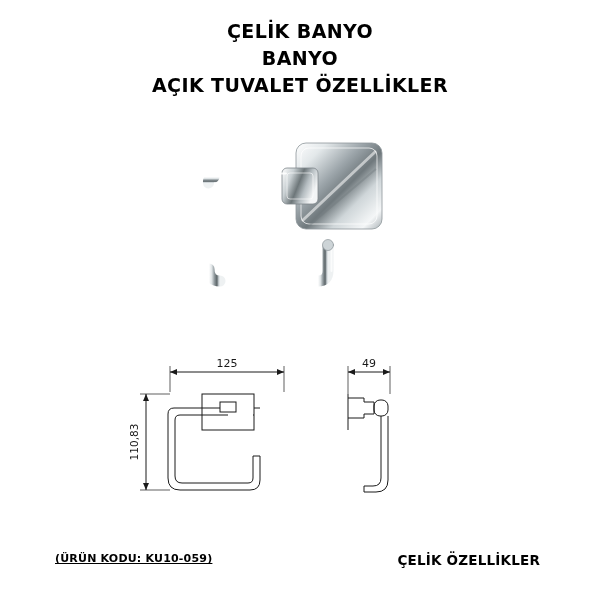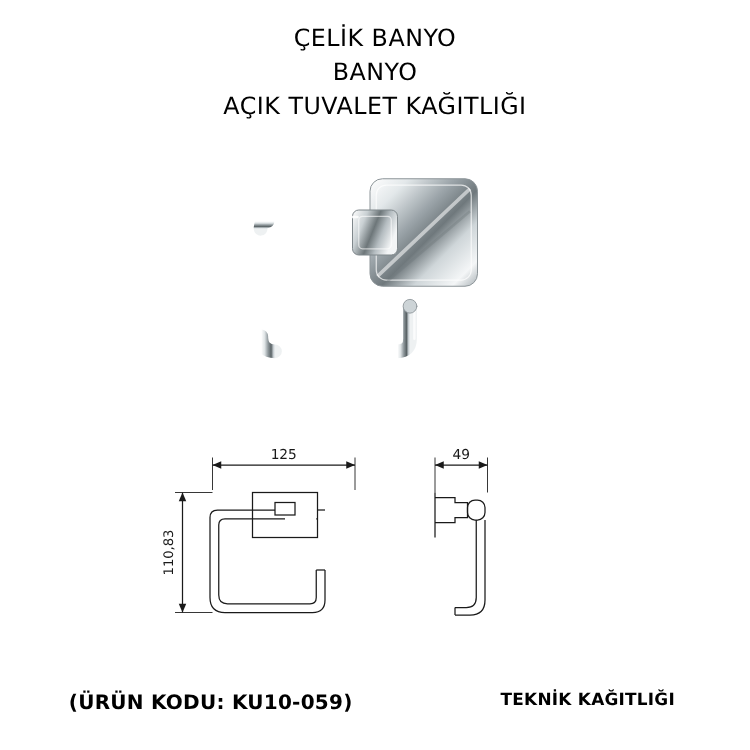--- a/index.html
+++ b/index.html
@@ -22,21 +22,21 @@
   }
   .title-block {
     position: absolute;
     top: 18px;
     left: 0;
     width: 600px;
     text-align: center;
   }
   .title-line {
     font-size: 19px;
-    font-weight: normal;
+    font-weight: bold;
     letter-spacing: 0.4px;
     line-height: 27px;
     color: #000;
   }
   .product-photo {
     position: absolute;
     top: 125px;
     left: 170px;
     width: 260px;
     height: 215px;
@@ -52,42 +52,43 @@
     position: absolute;
     bottom: 28px;
     left: 0;
     width: 600px;
     height: 20px;
   }
   .footer-left {
     position: absolute;
     left: 55px;
     top: 0;
-    font-size: 16px;
+    font-size: 11px;
     font-weight: bold;
     letter-spacing: 0.2px;
+    text-decoration: underline;
   }
   .footer-right {
     position: absolute;
     right: 60px;
     top: 0;
     font-size: 13.5px;
     font-weight: bold;
     letter-spacing: 0.2px;
   }
 </style>
 </head>
 <body>
 
 <div class="page">
 
   <div class="title-block">
     <div class="title-line">ÇELİK BANYO</div>
     <div class="title-line">BANYO</div>
-    <div class="title-line">AÇIK TUVALET KAĞITLIĞI</div>
+    <div class="title-line">AÇIK TUVALET ÖZELLİKLER</div>
   </div>
 
   <div class="product-photo">
     <svg width="260" height="215" viewBox="0 0 260 215" xmlns="http://www.w3.org/2000/svg">
       <defs>
         <linearGradient id="plateGrad" x1="0" y1="0" x2="1" y2="1">
           <stop offset="0%" stop-color="#ffffff"></stop>
           <stop offset="18%" stop-color="#e3e8ea"></stop>
           <stop offset="40%" stop-color="#9aa3a8"></stop>
           <stop offset="55%" stop-color="#6f787c"></stop>
@@ -203,16 +204,16 @@
 
         <path d="M257 64 L257 126 Q257 134 249 134 L240 134"></path>
         <path d="M264 64 L264 128 Q264 140 252 140 L240 140"></path>
         <line x1="240" y1="134" x2="240" y2="140"></line>
       </g>
     </svg>
   </div>
 
   <div class="footer">
     <div class="footer-left">(ÜRÜN KODU: KU10-059)</div>
-    <div class="footer-right">TEKNİK KAĞITLIĞI</div>
+    <div class="footer-right">ÇELİK ÖZELLİKLER</div>
   </div>
 
 </div>
 
 </body></html>

